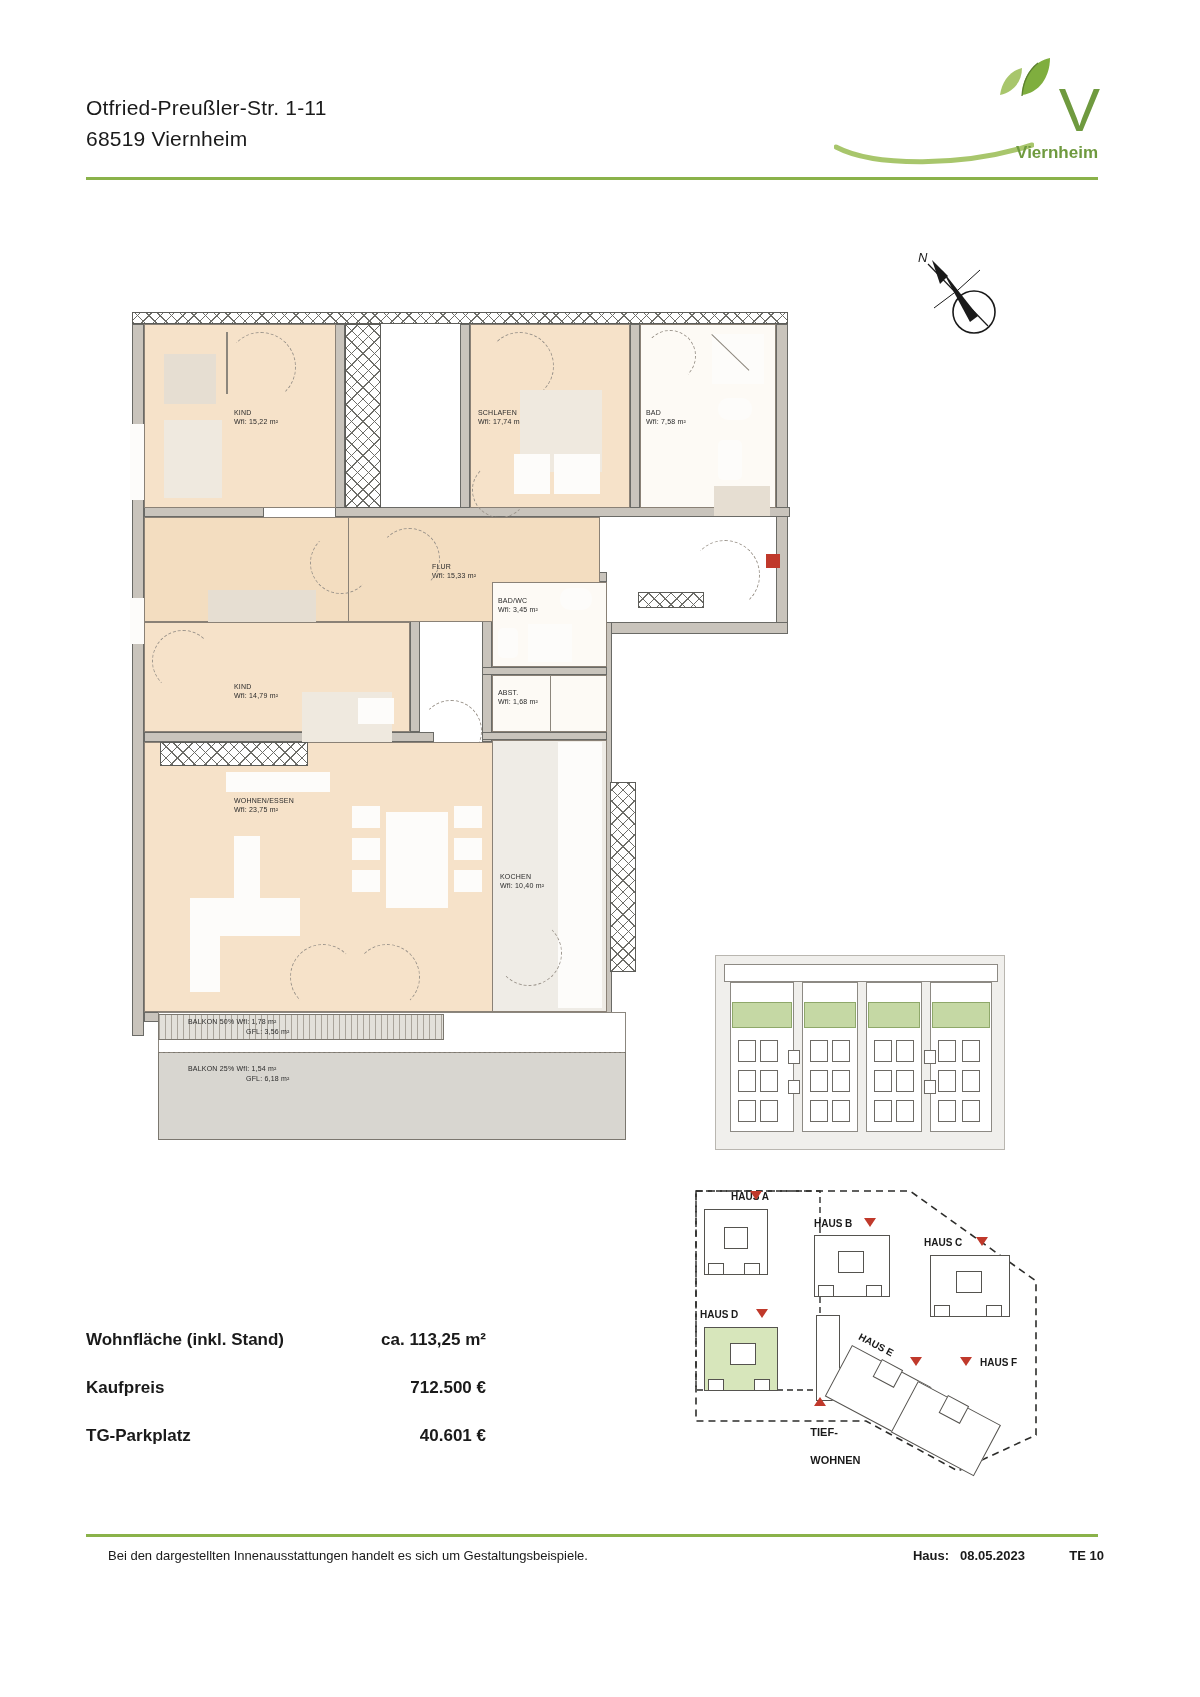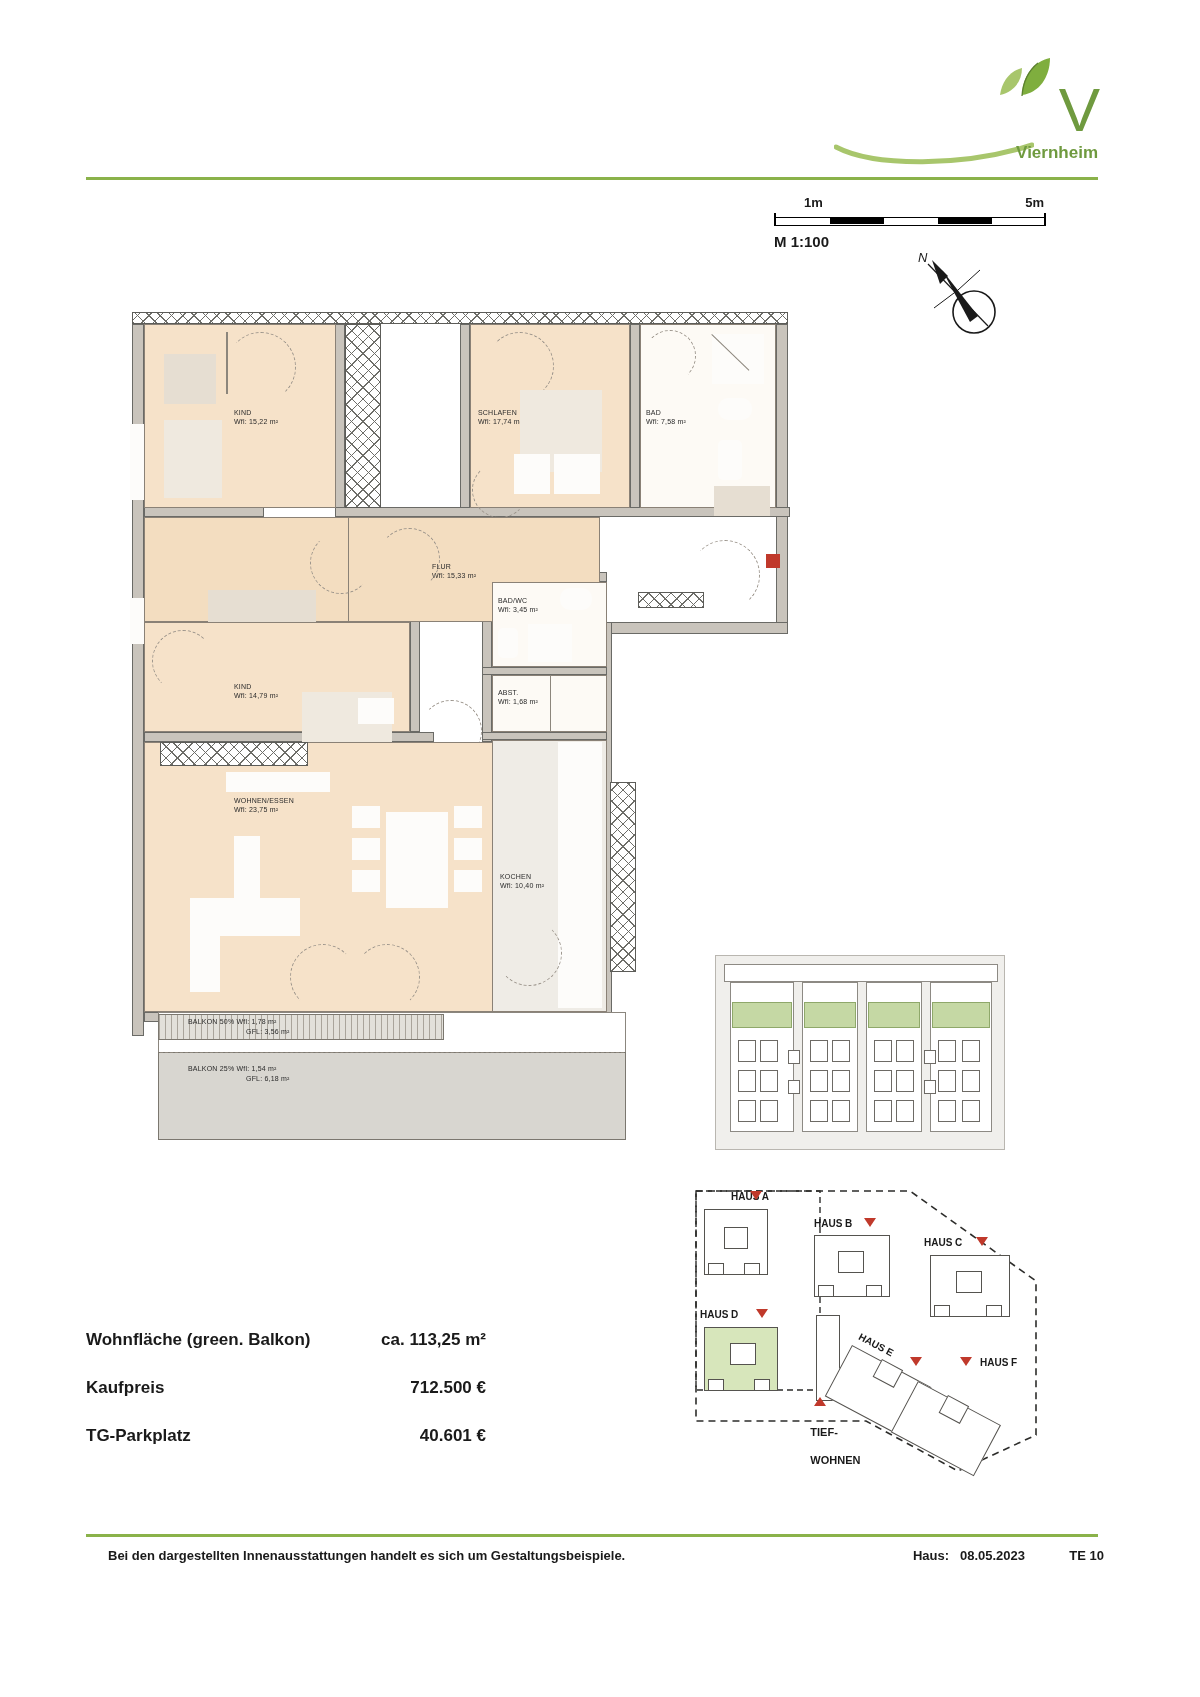--- a/index.html
+++ b/index.html
@@ -316,21 +316,21 @@
     line-height: 14px;
     white-space: pre;
   }
 
   
   .footer-note {
     position: absolute;
     left: 86px;
     top: 1548px;
     font-size: 13px;
-    font-weight: bold;
+    font-weight: normal;
     padding-left: 22px;
   }
   .footer-date {
     position: absolute;
     right: 175px;
     top: 1548px;
     font-size: 13px;
     font-weight: bold;
     white-space: pre;
   }
@@ -340,48 +340,40 @@
     top: 1548px;
     font-size: 13px;
     font-weight: bold;
   }
 </style>
 </head>
 <body>
 
 <div id="page">
 
+  <div class="addr">
+    <div>Otfried-Preußler-Str. 1-11</div>
+    <div>68519 Viernheim</div>
+  </div>
 
   <div class="logo">
     <svg class="logo-leaf" viewBox="0 0 60 42">
       <path d="M30 40 C30 22 42 6 58 3 C58 22 47 38 30 40 Z" fill="#7fae3e"></path>
       <path d="M8 40 C10 26 18 16 30 13 C30 26 22 37 8 40 Z" fill="#a8c66c"></path>
       <path d="M30 41 C31 28 36 16 46 8" stroke="#5c8030" stroke-width="1.3" fill="none"></path>
     </svg>
     <svg class="logo-swoosh" viewBox="0 0 200 26">
       <path d="M2 6 C40 26 130 26 198 4" stroke="#a8c66c" stroke-width="5" fill="none" stroke-linecap="round"></path>
     </svg>
     <div class="logo-v">V</div>
     <div class="logo-sub">Viernheim</div>
   </div>
 
   <div class="rule" id="rule-top"></div>
 
-  <div class="scalebar-wrap">
-    <div class="scalebar-labels">
-      <span class="l-left">1m</span>
-      <span class="l-right">5m</span>
-    </div>
-    <div class="scalebar">
-      <div class="bar"></div>
-      <div class="seg" style="left:54px;width:54px;"></div>
-      <div class="seg" style="left:162px;width:54px;"></div>
-    </div>
-    <div class="scale-text">M 1:100</div>
-  </div>
 
   <div class="compass">
     <div class="n-label">N</div>
     <svg viewBox="0 0 86 86" width="86" height="86">
       <circle cx="56" cy="62" r="21" fill="none" stroke="#1a1a1a" stroke-width="1.6"></circle>
       <path d="M10 14 L70 76" stroke="#1a1a1a" stroke-width="1.2"></path>
       <path d="M14 10 L30 26 L22 34 Z" fill="#1a1a1a"></path>
       <path d="M24 20 L60 66 L52 72 Z" fill="#1a1a1a"></path>
       <path d="M40 40 L16 58" stroke="#1a1a1a" stroke-width="1"></path>
       <path d="M40 40 L62 20" stroke="#1a1a1a" stroke-width="1"></path>
@@ -574,21 +566,21 @@
 
     <div class="elev-win" style="left:72px;top:94px;width:12px;height:14px;"></div>
     <div class="elev-win" style="left:72px;top:124px;width:12px;height:14px;"></div>
     <div class="elev-win" style="left:208px;top:94px;width:12px;height:14px;"></div>
     <div class="elev-win" style="left:208px;top:124px;width:12px;height:14px;"></div>
   </div>
 
 
   <div class="pricing">
     <div class="row">
-      <span>Wohnfläche (green. Balkon)</span>
+      <span>Wohnfläche (inkl. Stand)</span>
       <span class="val">ca. 113,25  m²</span>
     </div>
     <div class="row">
       <span>Kaufpreis</span>
       <span class="val">712.500 €</span>
     </div>
     <div class="row">
       <span>TG-Parkplatz</span>
       <span class="val">40.601 €</span>
     </div>

